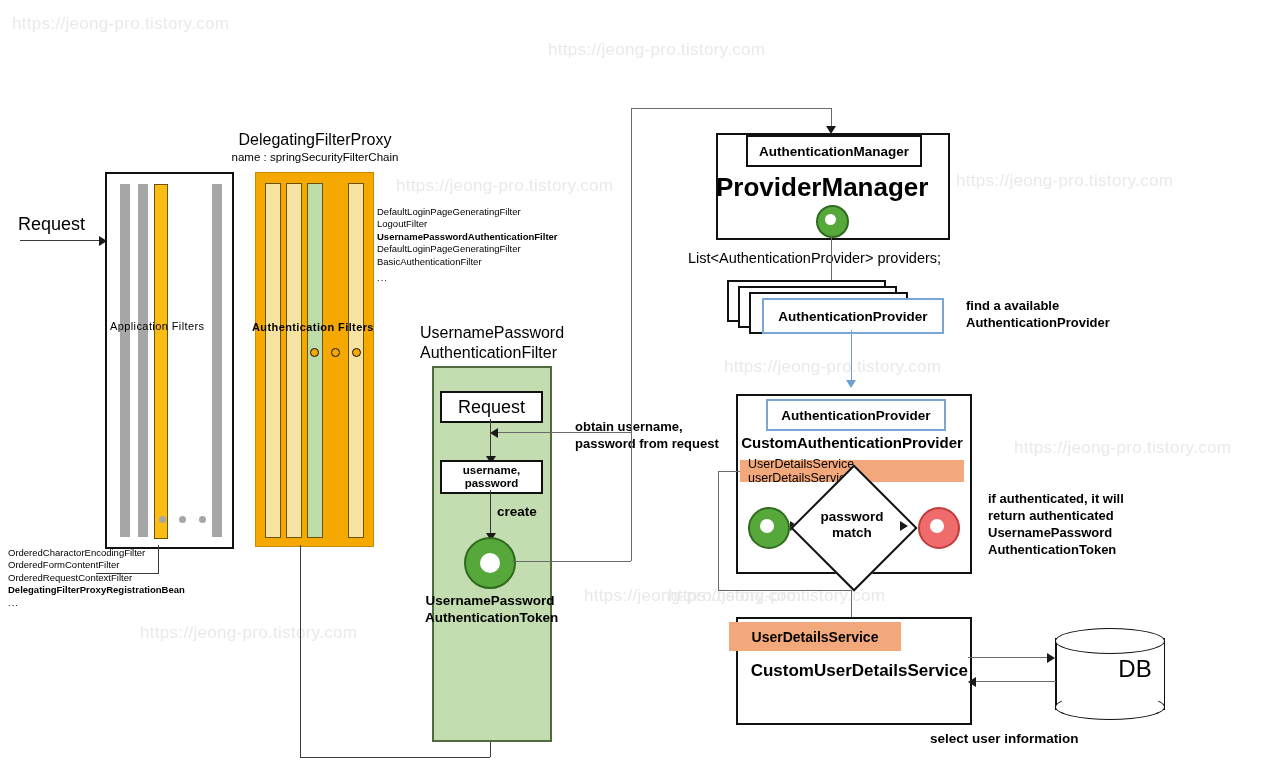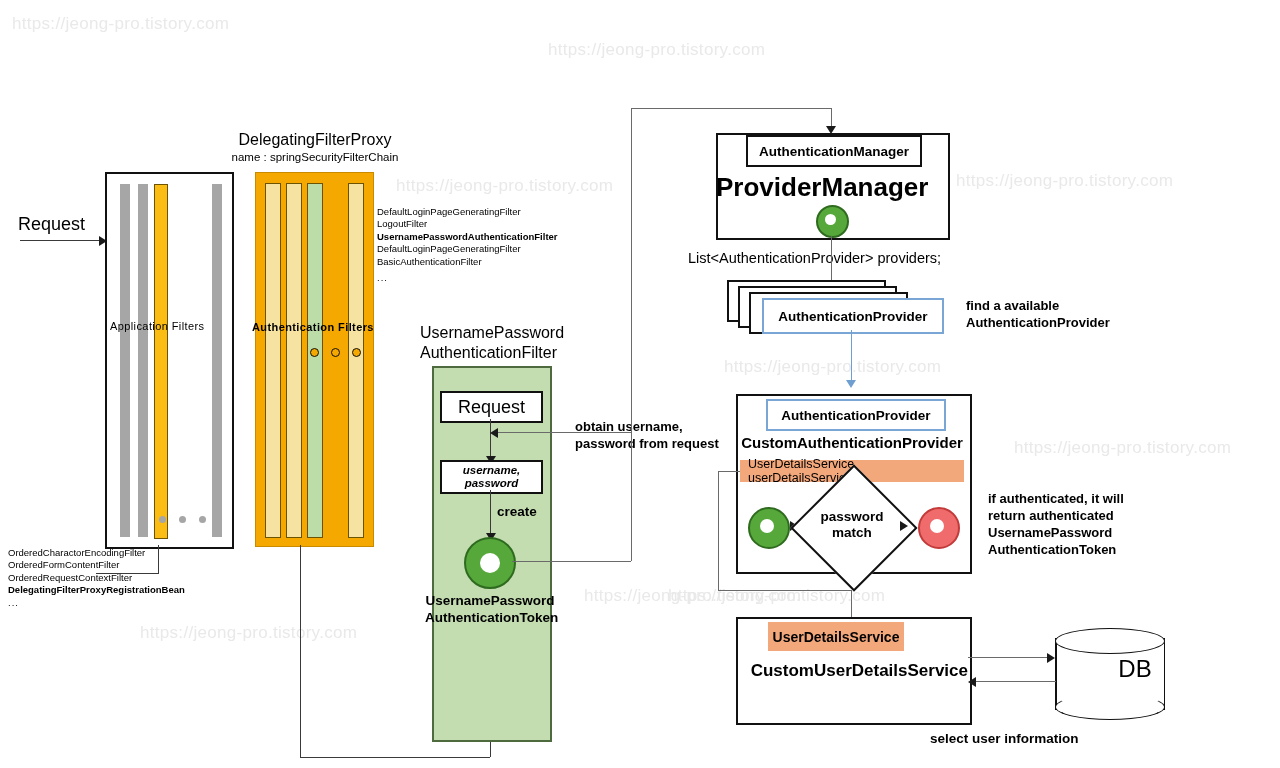--- a/index.html
+++ b/index.html
@@ -133,21 +133,21 @@
   <div>AuthenticationFilter</div>
 </div>
 
 <div class="abs" id="upaf-box"></div>
 
 <div class="wbox" style="left:440px;top:391px;width:99px;height:28px;font-size:18px;">Request</div>
 
 <div class="ln lnv" style="left:490px;top:419px;height:45px;"></div>
 <div class="arrow ar-down" style="left:486px;top:456px;"></div>
 
-<div class="wbox" style="left:440px;top:460px;width:99px;height:30px;font-size:11.5px;font-weight:bold;line-height:13px;flex-direction:column;font-style:italic;">
+<div class="wbox" style="left:440px;top:460px;width:99px;height:30px;font-size:11.5px;font-weight:bold;line-height:13px;flex-direction:column;">
   <span>username,</span>
   <span>password</span>
 </div>
 
 <div class="ln lnv" style="left:490px;top:490px;height:50px;"></div>
 <div class="arrow ar-down" style="left:486px;top:533px;"></div>
 <div class="abs b" style="left:497px;top:504px;font-size:13.5px;">create</div>
 
 <div class="donut donut-green" style="left:464px;top:537px;width:48px;height:48px;"></div>
 <div class="abs" style="left:480px;top:553px;width:20px;height:20px;border-radius:50%;background:#fff;"></div>
@@ -218,21 +218,21 @@
   <div>UsernamePassword</div>
   <div>AuthenticationToken</div>
 </div>
 
 <div class="ln lnh" style="left:718px;top:471px;width:22px;background:#6a6a6a;"></div>
 <div class="ln lnv" style="left:718px;top:471px;height:119px;background:#6a6a6a;"></div>
 <div class="ln lnh" style="left:718px;top:590px;width:133px;background:#6a6a6a;"></div>
 <div class="ln lnv" style="left:851px;top:590px;height:28px;background:#6a6a6a;"></div>
 
 <div class="obox" style="left:736px;top:617px;width:232px;height:104px;"></div>
-<div class="orange-bar" style="left:768px;top:622px;width:136px;height:29px;justify-content:center;font-weight:bold;font-size:14px;text-align:center;">UserDetailsService</div>
+<div class="orange-bar" style="left:729px;top:622px;width:172px;height:29px;justify-content:center;font-weight:bold;font-size:14px;text-align:center;">UserDetailsService</div>
 <div class="abs b" style="left:736px;top:661px;width:232px;text-align:right;font-size:17px;">CustomUserDetailsService</div>
 
 <div class="db-body" style="left:1055px;top:638px;width:108px;height:70px;border-radius:0;"></div>
 <div class="abs" style="left:1056px;top:639px;width:107px;height:66px;background:#fff;border-left:1.6px solid #111;border-right:1.6px solid #111;border-top:none;border-bottom:none;"></div>
 <div class="abs" style="left:1055px;top:628px;width:108px;height:24px;border:1.6px solid #111;border-radius:50%;background:#fff;"></div>
 <div class="abs" style="left:1055px;top:694px;width:108px;height:24px;border:1.6px solid #111;border-radius:50%;background:#fff;border-top-color:transparent;"></div>
 <div class="abs" style="left:1055px;top:655px;width:112px;text-align:center;font-size:24px;margin-left:24px;">DB</div>
 
 <div class="ln lnh" style="left:968px;top:657px;width:82px;background:#6a6a6a;"></div>
 <div class="arrow ar-right" style="left:1047px;top:653px;"></div>

